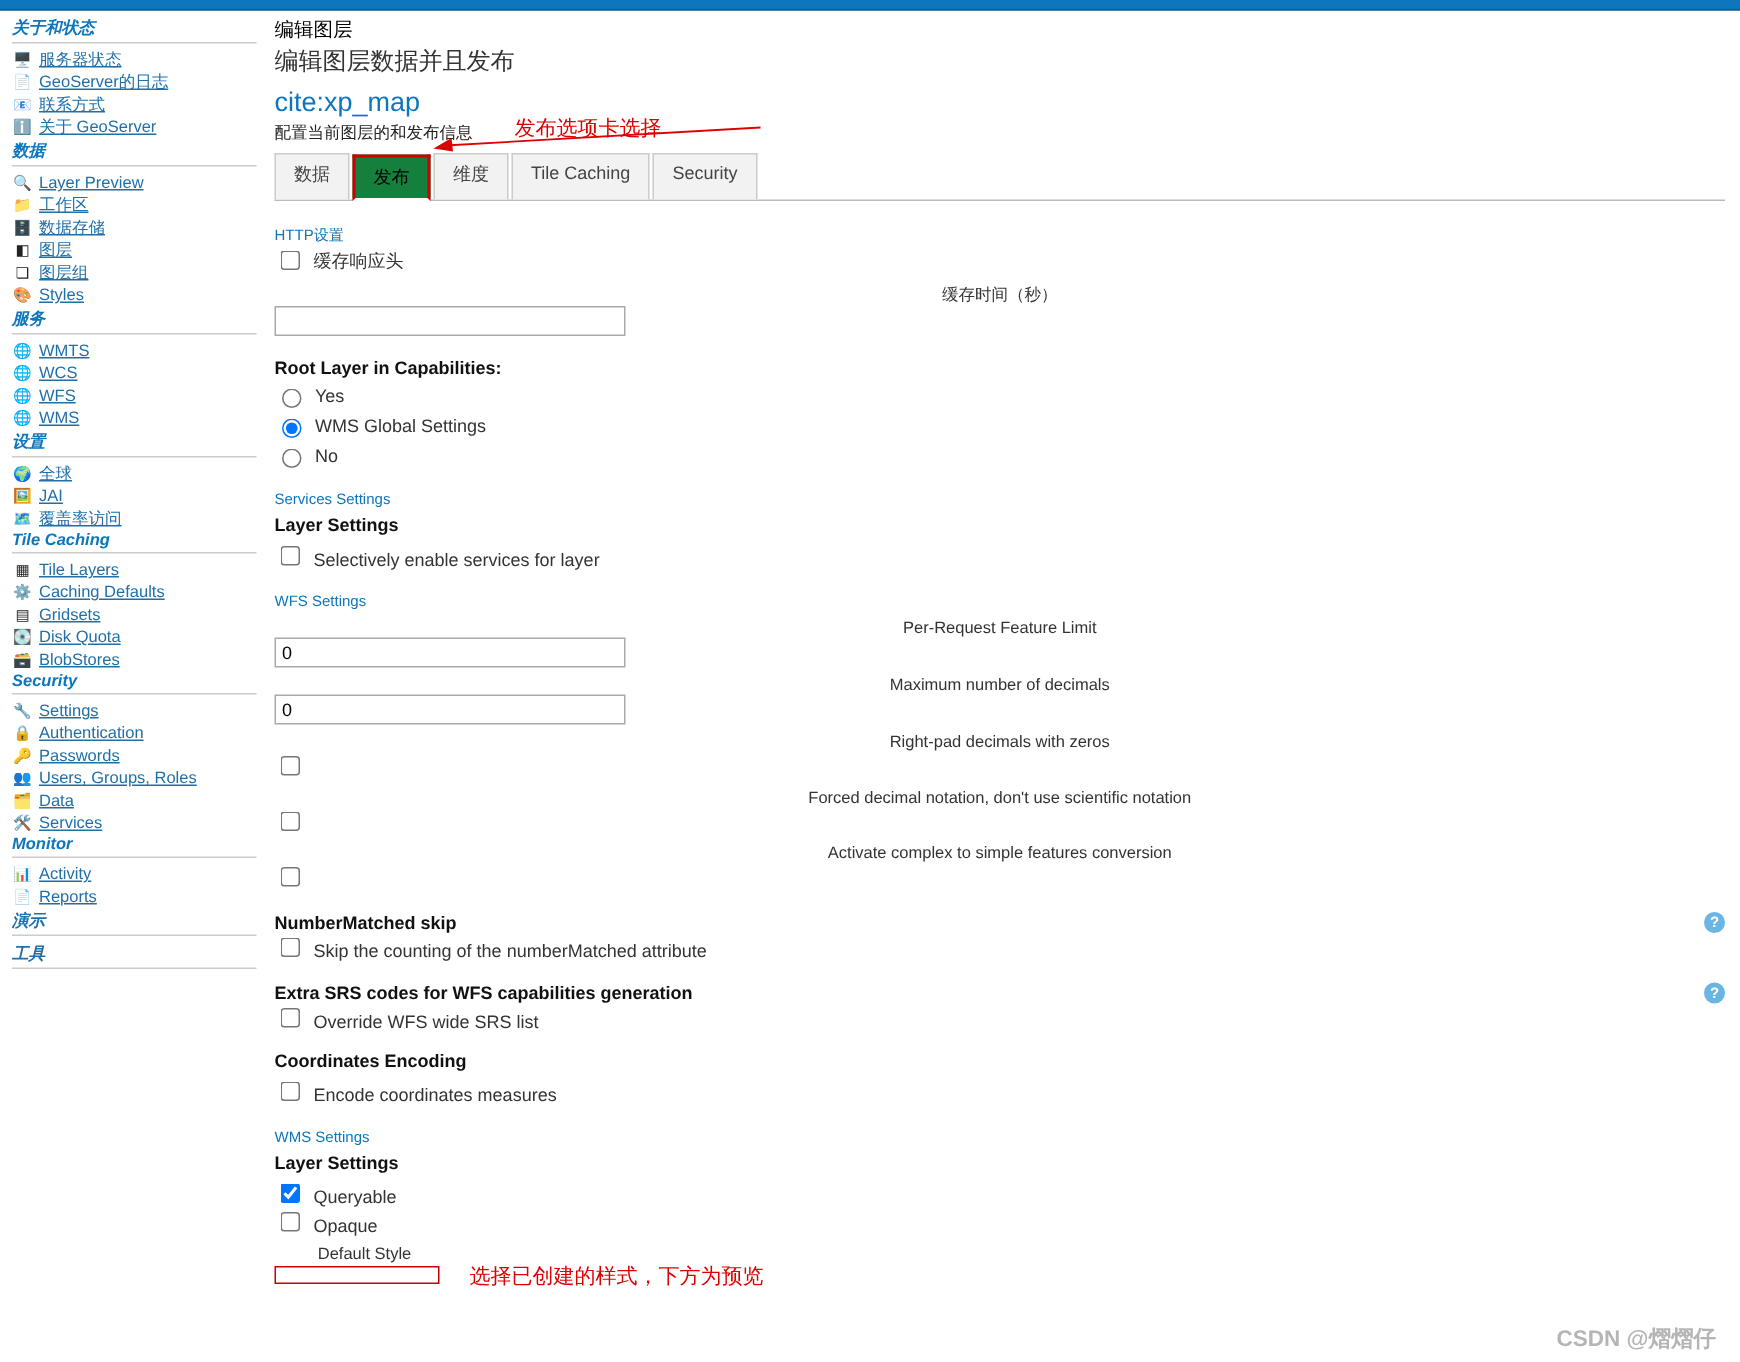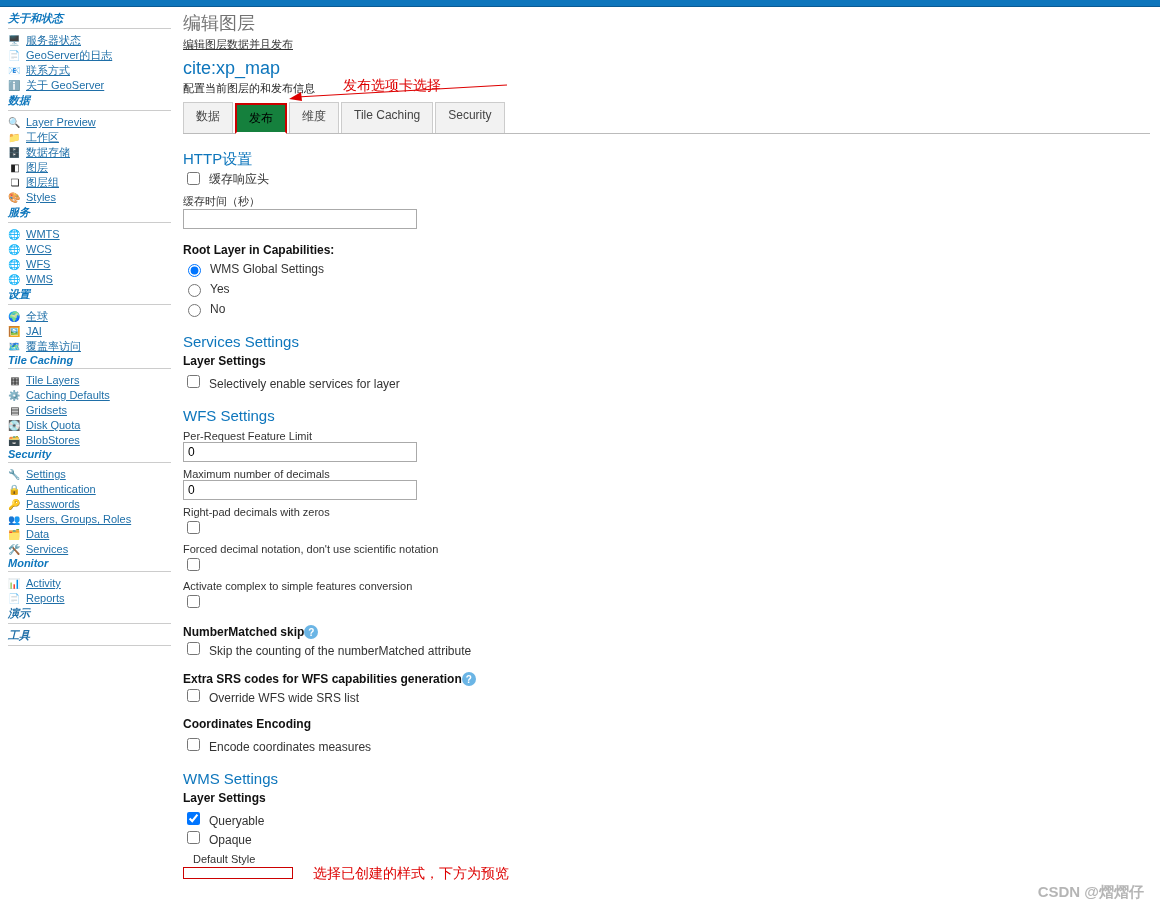--- a/index.html
+++ b/index.html
@@ -7,36 +7,36 @@
 .topbar { height:6px; background:#0e76bc; border-bottom:1px solid #0a5a93; }
 .layout { display:flex; }
 .sidebar { width:163px; padding:4px 0 0 8px; font-size:11px; }
 .sidebar .group-title { color:#0e76bc; font-weight:bold; margin:0 0 2px 0; font-size:11px;font-style:italic; }
 .sidebar .hr { border-top:1px solid #ccc; margin:2px 0 4px 0; }
 .sidebar ul { list-style:none; margin:0; padding:0; }
 .sidebar li { display:flex; align-items:center; gap:4px; line-height:15px; padding:0; }
 .sidebar li a { color:#1f6fa8;text-decoration:underline; }
 .ico { width:14px; height:14px; display:inline-flex; align-items:center; justify-content:center; font-size:10px; }
 .content { flex:1; padding:2px 10px 20px 12px; min-width:0; }
-h1.page-title { font-size:18px; color:#737373; font-weight:normal; margin:2px 0 2px 0; }
-.page-sub { font-size:11px; color:#333; margin-bottom:6px;text-decoration:underline; }
+h1.page-title { font-size:13px; color:#000000; font-weight:normal; margin:2px 0 2px 0; }
+.page-sub { font-size:16px; color:#333; margin-bottom:6px; }
 h2.layer-name { font-size:18px; color:#0e76bc; font-weight:normal; margin:4px 0 2px 0; }
 .config-line { font-size:11px; color:#222; margin-bottom:4px; position:relative; }
 .tabs { display:flex; border-bottom:1px solid #bbb; margin-top:6px; }
 .tab { padding:5px 12px; font-size:12px; color:#444; background:#f2f2f2; border:1px solid #ccc; border-bottom:none; margin-right:2px; cursor:pointer; }
 .tab.active { background:#15803d; border:2px solid #c00; border-bottom:2px solid #fff; position:relative; top:1px; color:#000; }
 .annotation { color:#d00; font-size:14px; }
 .arrow-svg { position:absolute; left:104px; top:-4px; pointer-events:none; }
-h3.sec { font-size:15px; color:#0e76bc; font-weight:normal; margin:16px 0 0 0; }
+h3.sec { font-size:10px; color:#0e76bc; font-weight:normal; margin:16px 0 0 0; }
 h4.sub { font-size:12px; color:#111; font-weight:bold; margin:4px 0 4px 0; }
 label.ck { display:inline-flex; align-items:flex-end; gap:6px; font-size:12px; color:#333; }
-.fld-label { font-size:11px; color:#333; margin-top:6px; }
+.fld-label { font-size:11px; color:#333; margin-top:6px;text-align:center; }
 input[type=text] { border:1px solid #aaa; font-size:12px; padding:2px 4px; width:224px; }
 .radio-line { display:flex; align-items:center; gap:6px; font-size:12px; color:#333; margin:4px 0; }
-.row-with-help { display:flex; align-items:center; justify-content:flex-start; margin-top:14px; }
+.row-with-help { display:flex; align-items:center; justify-content:space-between; margin-top:14px; }
 .help-ico { width:14px; height:14px; border-radius:50%; background:#6bb5e5; color:#fff; font-size:10px; display:inline-flex; align-items:center; justify-content:center; font-weight:bold; cursor:pointer; }
 .style-box { border:1px solid #c00; padding:4px 8px 6px 6px; width:94px; margin-top:2px; }
 .watermark { position:fixed; right:16px; bottom:6px; color:rgba(120,120,120,0.55); font-size:15px; pointer-events:none;font-weight:bold; }
 </style>
 </head>
 <body>
 
 <div class="topbar"></div>
 
 <div class="layout">
@@ -230,26 +230,26 @@
   <label class="ck">
         <input type="checkbox" style="">
         <span>缓存响应头</span>
       </label>
   <div class="fld-label">缓存时间（秒）</div>
   <input type="text" value="" style="">
 
   
   <h4 class="sub" style="margin-top:14px;">Root Layer in Capabilities:</h4>
   <div class="radio-line">
+        <input type="radio" name="rl" style="">
+        <span>Yes</span>
+      </div>
+  <div class="radio-line">
         <input type="radio" name="rl" checked="" style="">
         <span>WMS Global Settings</span>
-      </div>
-  <div class="radio-line">
-        <input type="radio" name="rl" style="">
-        <span>Yes</span>
       </div>
   <div class="radio-line">
         <input type="radio" name="rl" style="">
         <span>No</span>
       </div>
 
   
   <h3 class="sec">Services Settings</h3>
   <h4 class="sub">Layer Settings</h4>
   <label class="ck">

